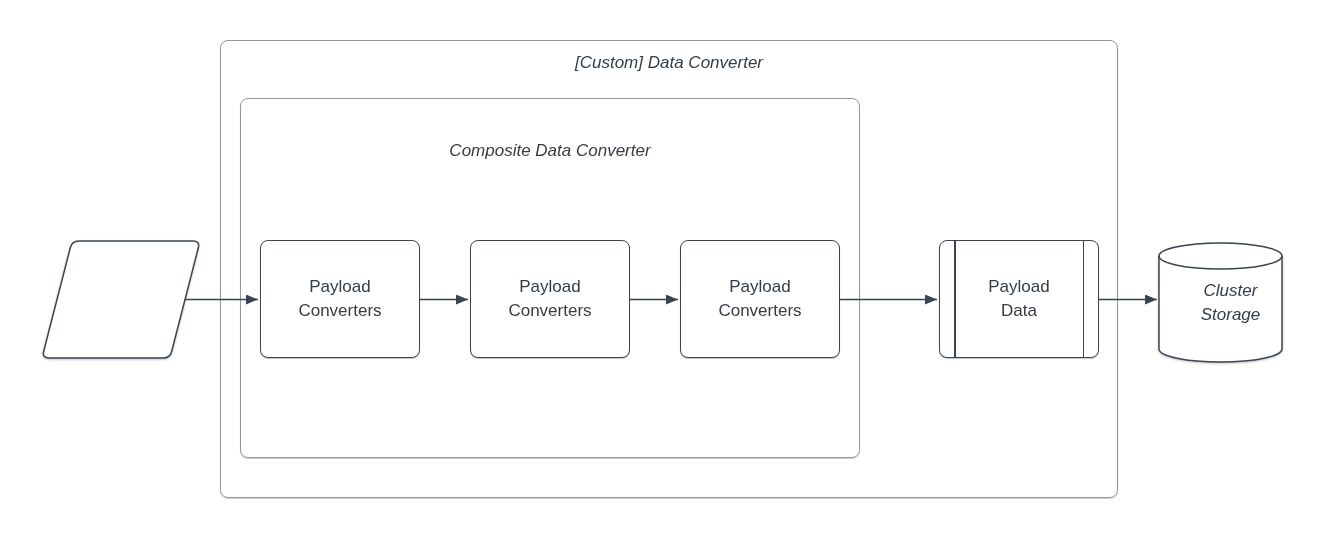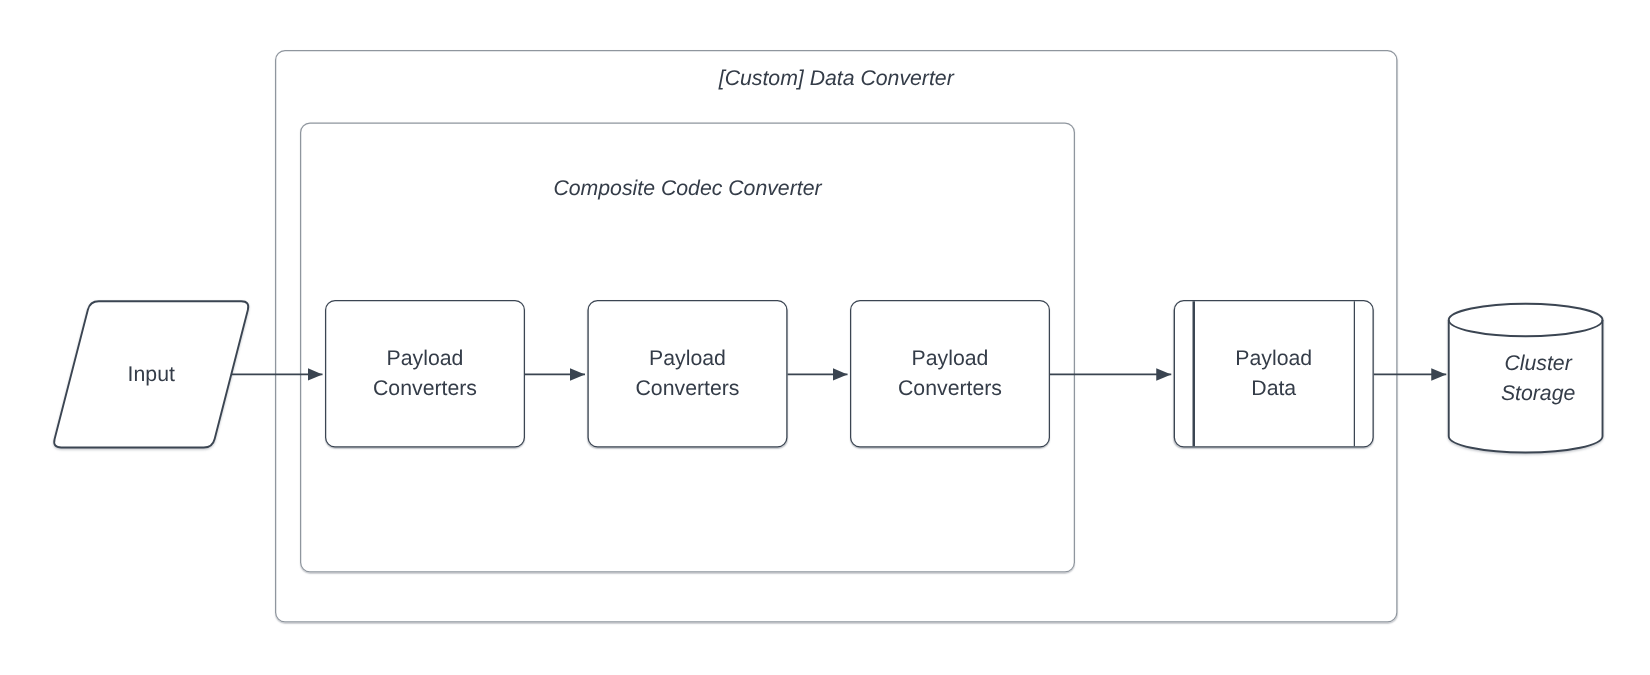--- a/index.html
+++ b/index.html
@@ -88,21 +88,21 @@
 </head>
 <body>
 
 <div class="canvas">
 
   <div class="container container-outer">
     <div class="container-title">[Custom] Data Converter</div>
   </div>
 
   <div class="container container-inner">
-    <div class="container-title">Composite Codec Converter</div>
+    <div class="container-title">Composite Data Converter</div>
   </div>
 
   <svg class="svg-layer" viewBox="0 0 1320 540" xmlns="http://www.w3.org/2000/svg">
     <defs>
       <marker id="ah" markerUnits="userSpaceOnUse" markerWidth="14" markerHeight="12" refX="12" refY="5" orient="auto">
         <path d="M0,0 L12,5 L0,10 Z" fill="#3a4450"></path>
       </marker>
     </defs>
 
     <g style="filter: drop-shadow(0px 1px 1px rgba(50,60,75,0.3));">
@@ -129,21 +129,18 @@
   <div class="shape-box box-3">
     <span class="wrap-label">Payload Converters</span>
   </div>
 
   <div class="shape-box box-codec">
     <div class="codec-line codec-line-left"></div>
     <div class="codec-line codec-line-right"></div>
     <span class="wrap-label">Payload Data</span>
   </div>
 
-  <div class="float-label label-input">
-    <span>Input</span>
-  </div>
 
   <div class="float-label label-storage">
     <span class="wrap-label">Cluster Storage</span>
   </div>
 
 </div>
 
 </body></html>

